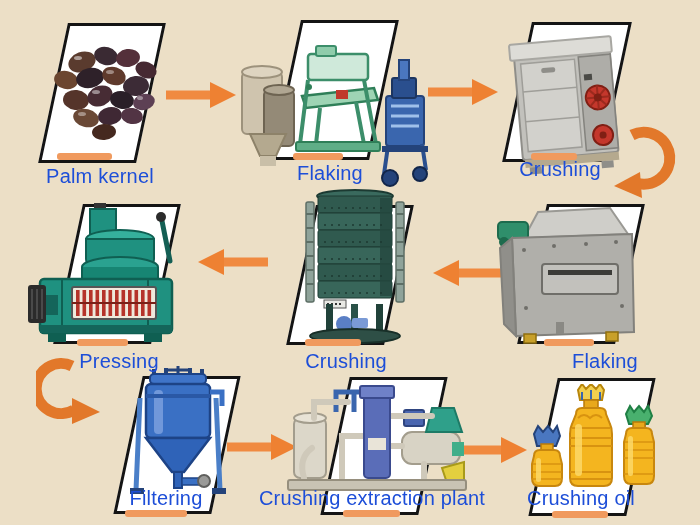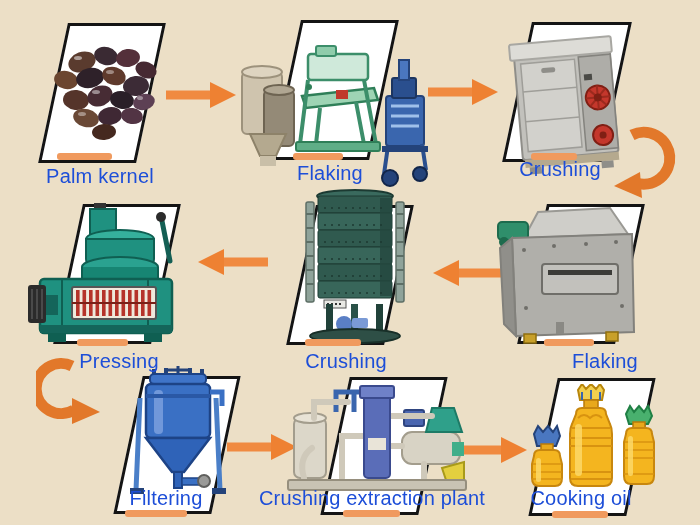--- a/index.html
+++ b/index.html
@@ -293,15 +293,15 @@
   <div class="bar" style="left:552px;top:511px;width:56px"></div>
 
   <div class="lbl" style="left:100px;top:165px">Palm kernel</div>
   <div class="lbl" style="left:330px;top:162px">Flaking</div>
   <div class="lbl" style="left:560px;top:158px">Crushing</div>
   <div class="lbl" style="left:605px;top:350px">Flaking</div>
   <div class="lbl" style="left:346px;top:350px">Crushing</div>
   <div class="lbl" style="left:119px;top:350px">Pressing</div>
   <div class="lbl" style="left:166px;top:487px">Filtering</div>
   <div class="lbl" style="left:372px;top:487px">Crushing extraction plant</div>
-  <div class="lbl" style="left:581px;top:487px">Cooking oil</div>
+  <div class="lbl" style="left:581px;top:487px">Crushing oil</div>
 
 </div>
 
 </body></html>

